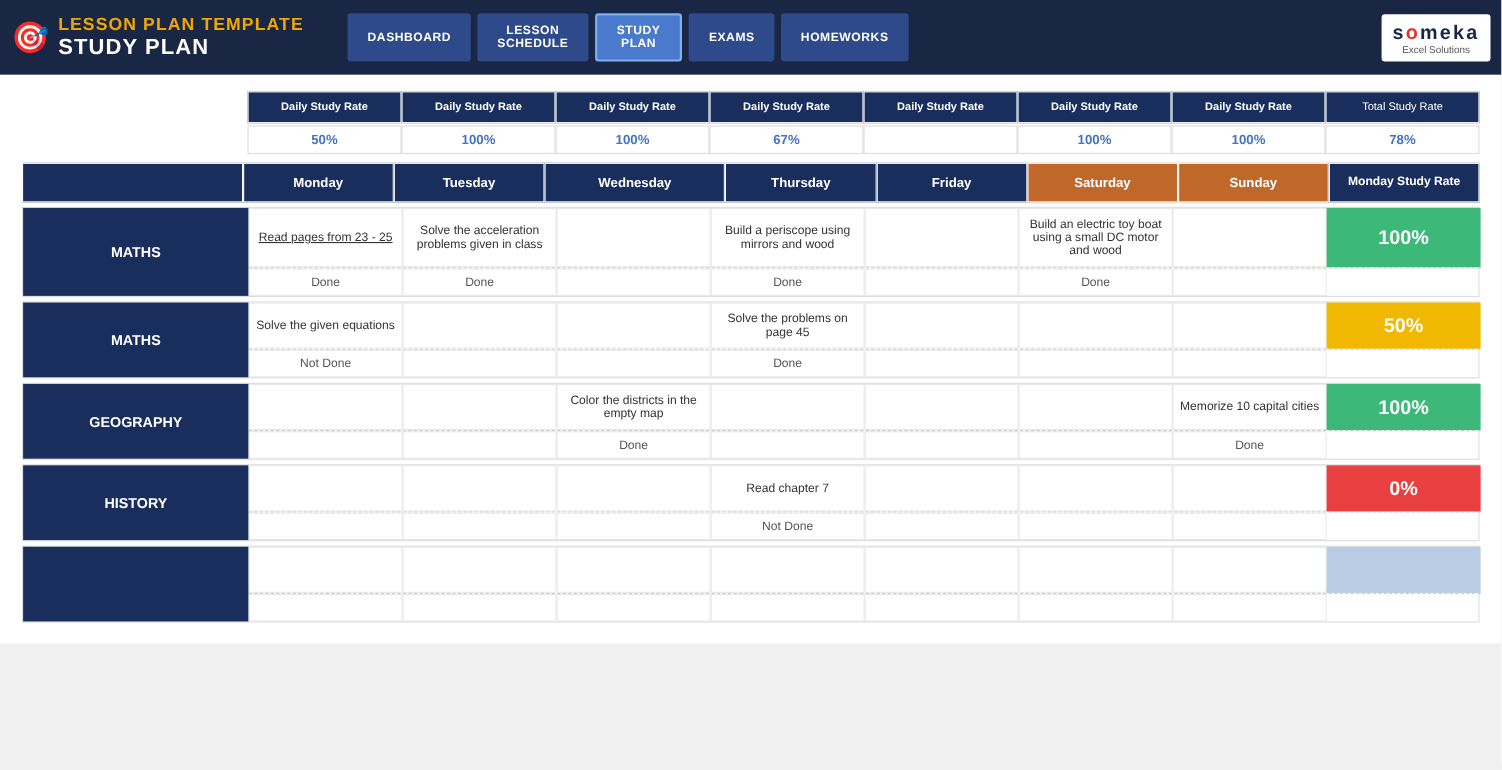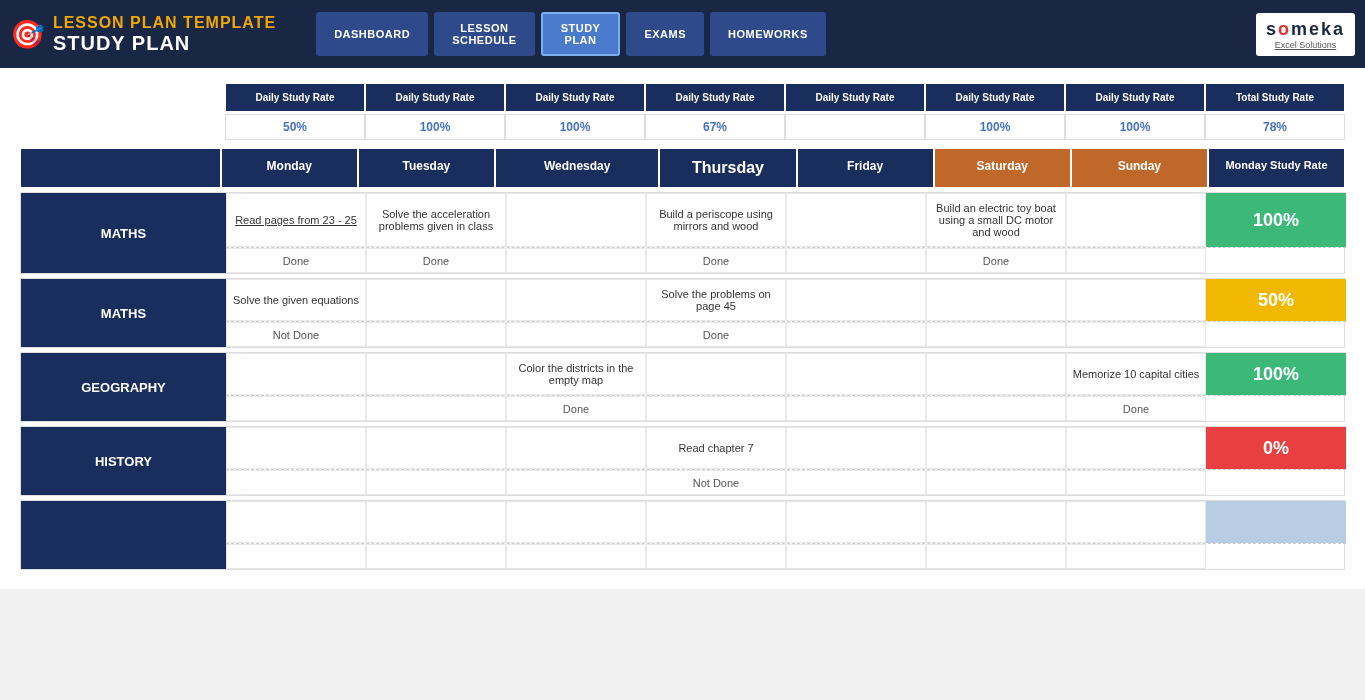--- a/index.html
+++ b/index.html
@@ -11,21 +11,21 @@
     .header-logo-icon { font-size: 28px; }
     .header-title-block { display: flex; flex-direction: column; }
     .header-subtitle { color: #f0a800; font-size: 16px; font-weight: bold; letter-spacing: 1px; }
     .header-main-title { color: white; font-size: 20px; font-weight: bold; letter-spacing: 1px; }
     .nav-buttons { display: flex; gap: 6px; margin-left: 20px; }
     .nav-btn { background: #2e4a8a; color: white; border: none; padding: 8px 18px; font-size: 11px; font-weight: bold; cursor: pointer; border-radius: 3px; text-align: center; letter-spacing: 0.5px; }
     .nav-btn.active { background: #4a7acc; border: 2px solid #7ab0f0; }
     .header-logo-right { margin-left: auto; background: white; padding: 6px 10px; border-radius: 3px; display: flex; flex-direction: column; align-items: center; }
     .logo-someka { color: #1a2744; font-size: 18px; font-weight: bold; letter-spacing: 2px; }
     .logo-someka span { color: #e63030; }
-    .logo-sub { color: #555; font-size: 9px; text-decoration: underline; }
+    .logo-sub { color: #555; font-size: 9px; }
 
     
     .main { background: white; padding: 15px 20px; }
   </style>
 </head>
 <body>
 
 <div class="header">
   <div class="header-logo">
     <div class="header-logo-icon">🎯</div>
@@ -50,40 +50,40 @@
 <div class="main">
 
   <div style="display:flex; margin-bottom:2px; margin-left:205px;">
     <div style="width:140px;background:#1a2e5e;color:white;text-align:center;font-size:10px;font-weight:bold;padding:8px 2px;border:1px solid #fff;">Daily Study Rate</div>
     <div style="width:140px;background:#1a2e5e;color:white;text-align:center;font-size:10px;font-weight:bold;padding:8px 2px;border:1px solid #fff;">Daily Study Rate</div>
     <div style="width:140px;background:#1a2e5e;color:white;text-align:center;font-size:10px;font-weight:bold;padding:8px 2px;border:1px solid #fff;">Daily Study Rate</div>
     <div style="width:140px;background:#1a2e5e;color:white;text-align:center;font-size:10px;font-weight:bold;padding:8px 2px;border:1px solid #fff;">Daily Study Rate</div>
     <div style="width:140px;background:#1a2e5e;color:white;text-align:center;font-size:10px;font-weight:bold;padding:8px 2px;border:1px solid #fff;">Daily Study Rate</div>
     <div style="width:140px;background:#1a2e5e;color:white;text-align:center;font-size:10px;font-weight:bold;padding:8px 2px;border:1px solid #fff;">Daily Study Rate</div>
     <div style="width:140px;background:#1a2e5e;color:white;text-align:center;font-size:10px;font-weight:bold;padding:8px 2px;border:1px solid #fff;">Daily Study Rate</div>
-    <div style="width:140px;background:#1a2e5e;color:white;text-align:center;font-size:10px;font-weight:bold;padding:8px 2px;border:1px solid #fff;">Total Study Rate</div>
+    <div style="width:140px;background:#1a2e5e;color:white;text-align:center;font-size:10px;font-weight:normal;padding:8px 2px;border:1px solid #fff;">Total Study Rate</div>
   </div>
 
   <div style="display:flex; margin-bottom:8px; margin-left:205px;">
     <div style="width:140px;text-align:center;padding:5px 2px;font-size:12px;font-weight:bold;color:#4472c4;border:1px solid #ddd;">50%</div>
     <div style="width:140px;text-align:center;padding:5px 2px;font-size:12px;font-weight:bold;color:#4472c4;border:1px solid #ddd;">100%</div>
     <div style="width:140px;text-align:center;padding:5px 2px;font-size:12px;font-weight:bold;color:#4472c4;border:1px solid #ddd;">100%</div>
     <div style="width:140px;text-align:center;padding:5px 2px;font-size:12px;font-weight:bold;color:#4472c4;border:1px solid #ddd;">67%</div>
     <div style="width:140px;text-align:center;padding:5px 2px;font-size:12px;font-weight:bold;color:#4472c4;border:1px solid #ddd;"></div>
     <div style="width:140px;text-align:center;padding:5px 2px;font-size:12px;font-weight:bold;color:#4472c4;border:1px solid #ddd;">100%</div>
     <div style="width:140px;text-align:center;padding:5px 2px;font-size:12px;font-weight:bold;color:#4472c4;border:1px solid #ddd;">100%</div>
     <div style="width:140px;text-align:center;padding:5px 2px;font-size:12px;font-weight:bold;color:#4472c4;border:1px solid #ddd;">78%</div>
   </div>
 
   <div style="display:flex; margin-bottom:4px;">
     <div style="width:205px;background:#1a2e5e;color:white;text-align:center;font-size:12px;font-weight:bold;padding:10px 4px;border:1px solid #fff;"></div>
     <div style="width:140px;background:#1a2e5e;color:white;text-align:center;font-size:12px;font-weight:bold;padding:10px 4px;border:1px solid #fff;">Monday</div>
     <div style="width:140px;background:#1a2e5e;color:white;text-align:center;font-size:12px;font-weight:bold;padding:10px 4px;border:1px solid #fff;">Tuesday</div>
     <div style="width:168px;background:#1a2e5e;color:white;text-align:center;font-size:12px;font-weight:bold;padding:10px 4px;border:1px solid #fff;">Wednesday</div>
-    <div style="width:140px;background:#1a2e5e;color:white;text-align:center;font-size:16px;font-weight:bold;padding:10px 4px;border:1px solid #fff;">Thursday</div>
+    <div style="width:140px;background:#1a2e5e;color:white;text-align:center;font-size:12px;font-weight:bold;padding:10px 4px;border:1px solid #fff;">Thursday</div>
     <div style="width:140px;background:#1a2e5e;color:white;text-align:center;font-size:12px;font-weight:bold;padding:10px 4px;border:1px solid #fff;">Friday</div>
     <div style="width:140px;background:#c0682a;color:white;text-align:center;font-size:12px;font-weight:bold;padding:10px 4px;border:1px solid #fff;">Saturday</div>
     <div style="width:140px;background:#c0682a;color:white;text-align:center;font-size:12px;font-weight:bold;padding:10px 4px;border:1px solid #fff;">Sunday</div>
     <div style="width:140px;background:#1a2e5e;color:white;text-align:center;font-size:11px;font-weight:bold;padding:10px 4px;border:1px solid #fff;">Monday Study Rate</div>
   </div>
 
   <div id="subjects-container">
       <div style="display: flex; margin-bottom: 4px; border: 1px solid rgb(221, 221, 221);">
         <div style="background: rgb(26, 46, 94); color: white; font-size: 13px; font-weight: bold; text-align: center; display: flex; align-items: center; justify-content: center; padding: 10px 5px; min-width: 205px; width: 205px;">MATHS</div>
         <div style="flex: 1 1 0%; display: flex; flex-direction: column;">

